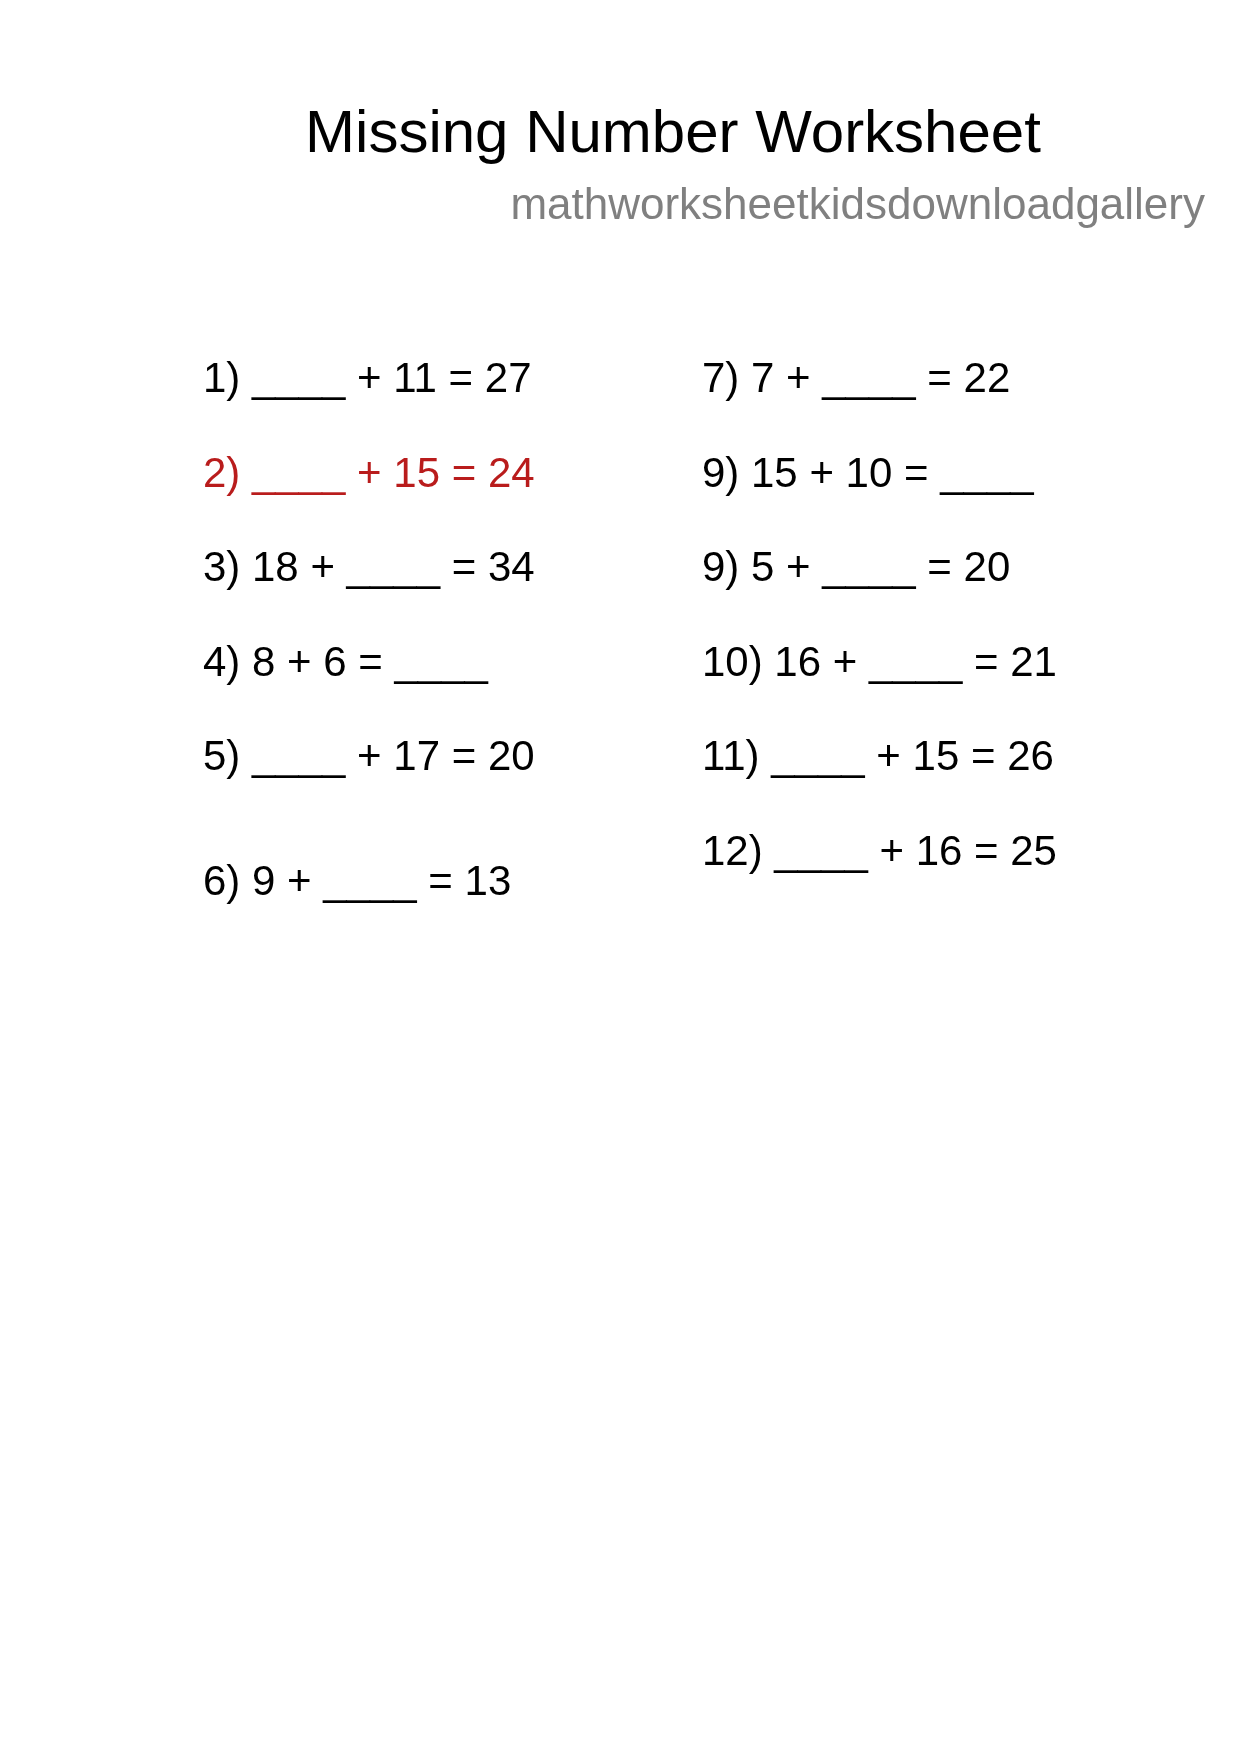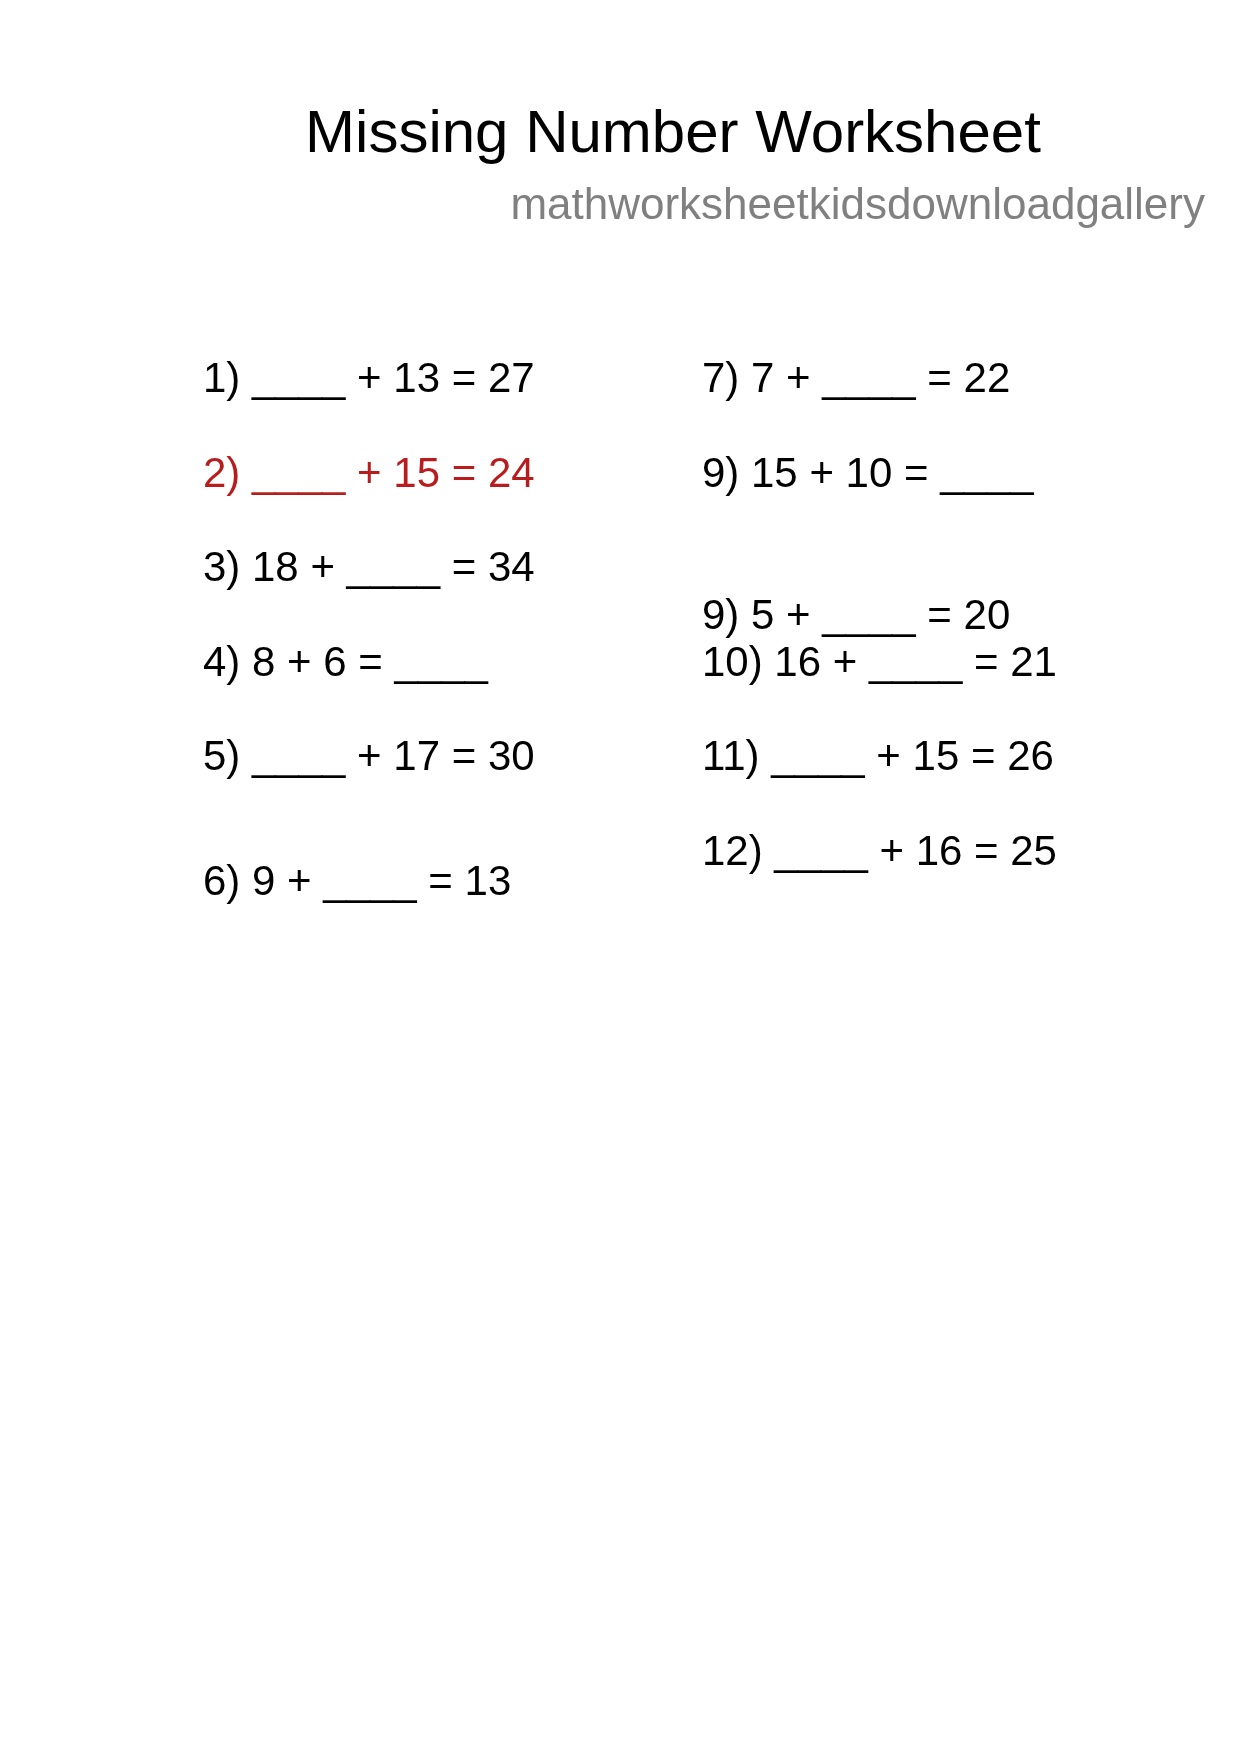--- a/index.html
+++ b/index.html
@@ -51,30 +51,30 @@
   </style>
 </head>
 <body>
 
 <div class="page" style="background: rgb(255, 255, 255);">
 
   <div class="title" style="color: rgb(0, 0, 0);">Missing Number Worksheet</div>
   <div class="subtitle" style="color: rgb(128, 128, 128); margin-left: 44px;">mathworksheetkidsdownloadgallery</div>
 
   <div>
-    <div class="problem" style="left: 203px; top: 354px; color: rgb(0, 0, 0);">1) ____ + 13 = 27</div>
+    <div class="problem" style="left: 203px; top: 354px; color: rgb(0, 0, 0);">1) ____ + 11 = 27</div>
     <div class="problem" style="left: 203px; top: 449px; color: #b91c1c;">2) ____ + 15 = 24</div>
     <div class="problem" style="left: 203px; top: 543px; color: rgb(0, 0, 0);">3) 18 + ____ = 34</div>
     <div class="problem" style="left: 203px; top: 638px; color: rgb(0, 0, 0);">4) 8 + 6 = ____</div>
-    <div class="problem" style="left: 203px; top: 732px; color: rgb(0, 0, 0);">5) ____ + 17 = 30</div>
+    <div class="problem" style="left: 203px; top: 732px; color: rgb(0, 0, 0);">5) ____ + 17 = 20</div>
     <div class="problem" style="left: 203px; top: 827px; color: rgb(0, 0, 0); margin-top: 30px;">6) 9 + ____ = 13</div>
   </div>
 
   <div>
     <div class="problem" style="left: 702px; top: 354px; color: rgb(0, 0, 0);">7) 7 + ____ = 22</div>
     <div class="problem" style="left: 702px; top: 449px; color: rgb(0, 0, 0);">9) 15 + 10 = ____</div>
-    <div class="problem" style="left: 702px; top: 543px; color: rgb(0, 0, 0); margin-top: 48px;">9) 5 + ____ = 20</div>
+    <div class="problem" style="left: 702px; top: 543px; color: rgb(0, 0, 0);">9) 5 + ____ = 20</div>
     <div class="problem" style="left: 702px; top: 638px; color: rgb(0, 0, 0);">10) 16 + ____ = 21</div>
     <div class="problem" style="left: 702px; top: 732px; color: rgb(0, 0, 0);">11) ____ + 15 = 26</div>
     <div class="problem" style="left: 702px; top: 827px; color: rgb(0, 0, 0);">12) ____ + 16 = 25</div>
   </div>
 
 </div>
 
 </body></html>

